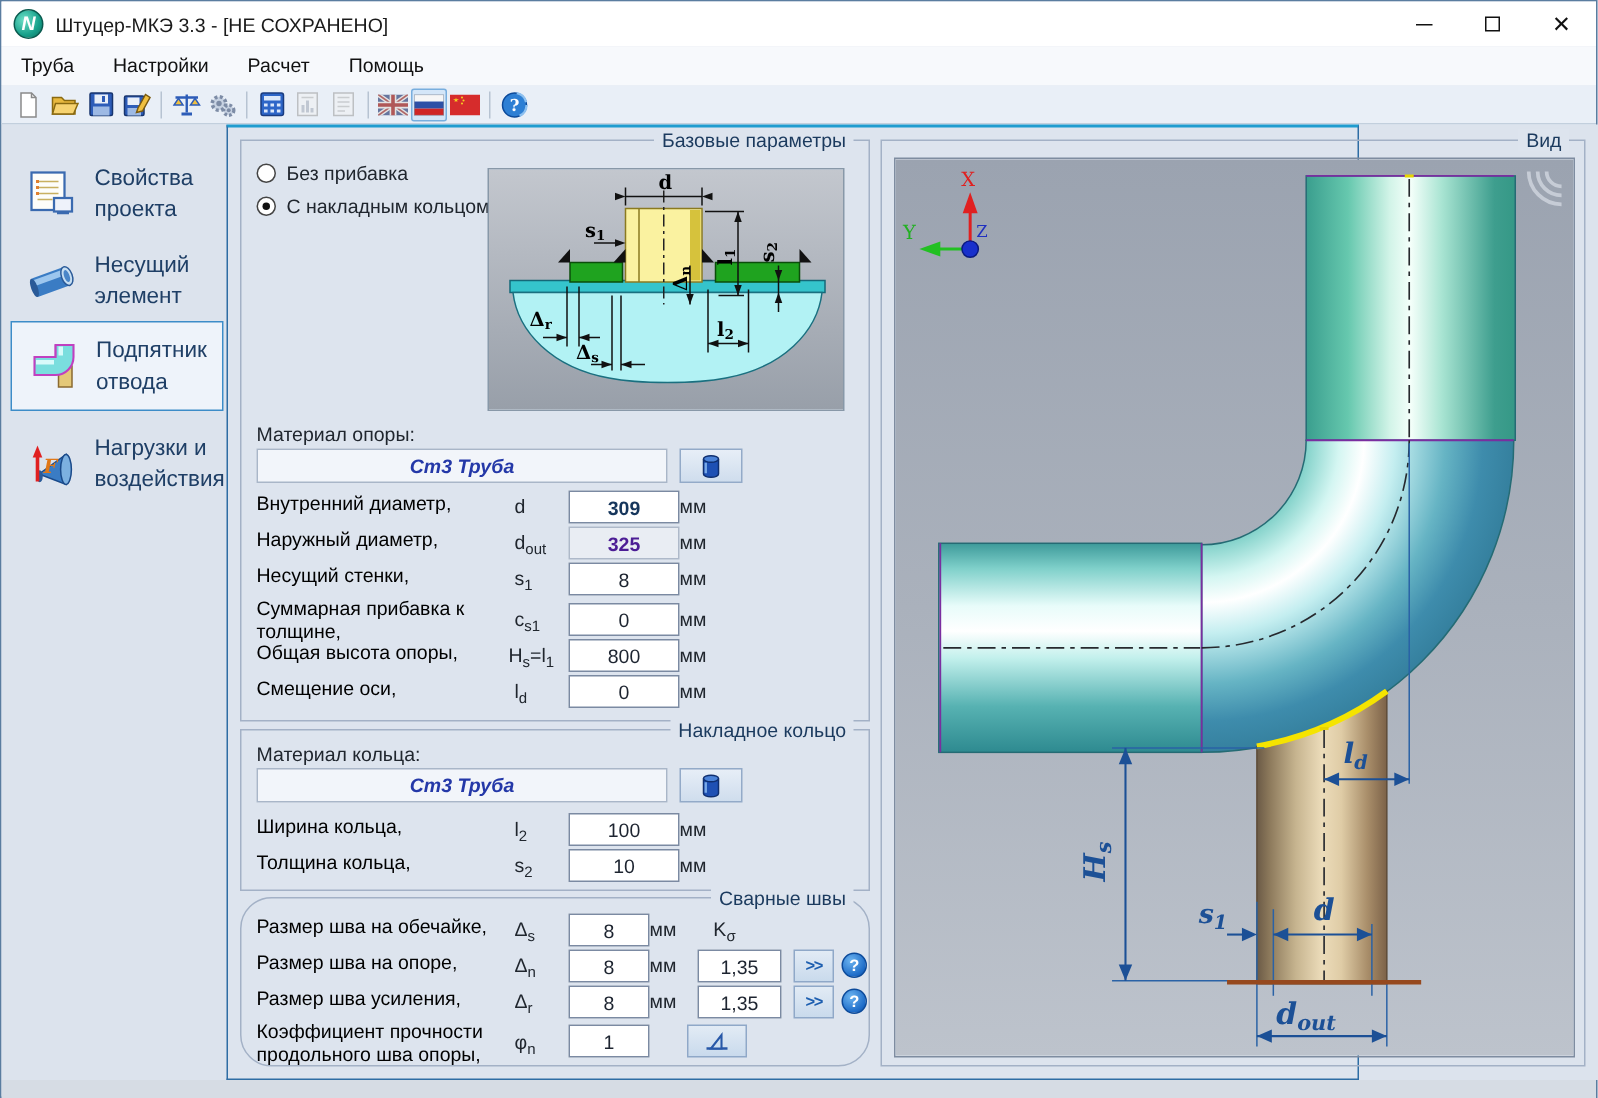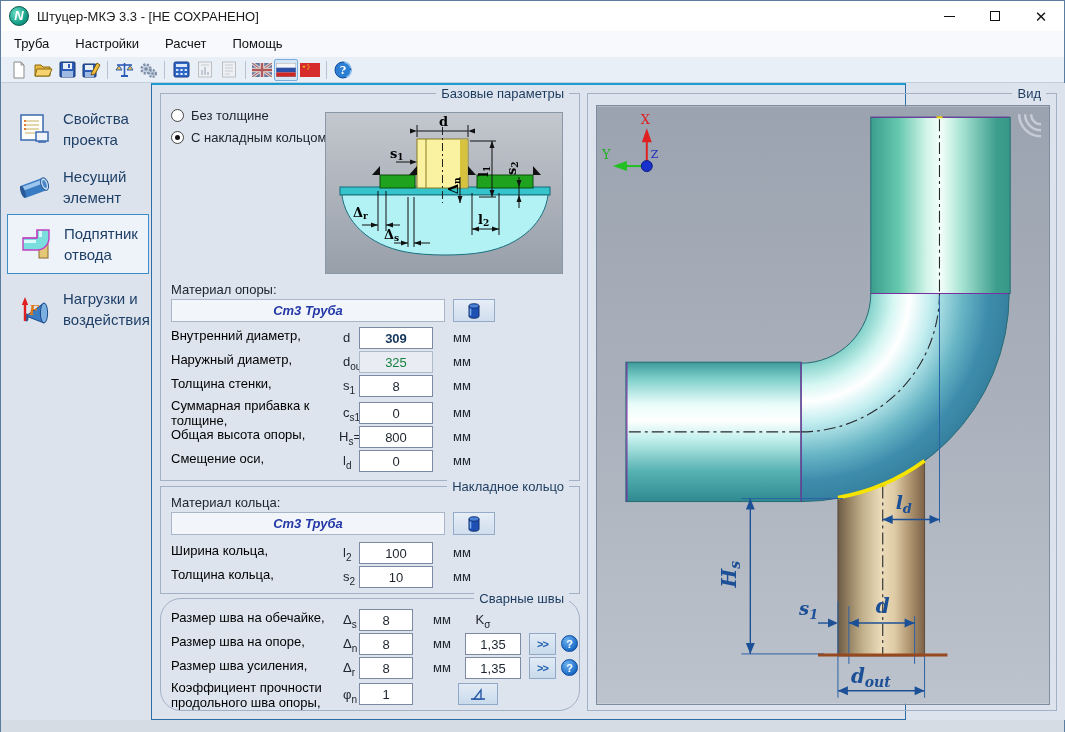--- a/index.html
+++ b/index.html
@@ -54,24 +54,24 @@
   .mat-label { position:absolute; left:10px; color:#20262e;text-align:center; }
   .mat-field { position:absolute; left:10px; width:274px; height:23px; background:#f2f5fa; border:1px solid #a9b6c8;
     text-align:center; line-height:21px; font-weight:bold; font-style:italic; color:#2438a8; }
   .db-btn { position:absolute; left:292px; width:42px; height:23px; background:linear-gradient(#e7eef7,#cfdded);
     border:1px solid #93aac8; display:flex; align-items:center; justify-content:center; }
 
   .frow { position:absolute; left:10px; width:402px; height:23px; }
   .flabel { position:absolute; left:0; top:1px; width:172px; line-height:15px; color:#000000; }
   .fsym { position:absolute; left:172px; top:3px; width:38px; color:#20262e; }
   .fsym sub { font-size:10px; }
-  .fin { position:absolute; left:188px; width:74px; height:22px; border:1px solid #7b8aa2; background:#fff;
+  .fin { position:absolute; left:208px; width:74px; height:22px; border:1px solid #7b8aa2; background:#fff;
     text-align:center; font-size:13px; font-family:"Liberation Sans",sans-serif; color:#1d2430; }
   .fin.bold { font-weight:bold; color:#16365c; }
-  .fin.ro { background:#e9edf3; border-color:#aeb9c9; color:#15803d; }
+  .fin.ro { background:#e9edf3; border-color:#aeb9c9; color:#4c1d95;font-weight:bold; }
   .funit { position:absolute; left:282px; top:3px; color:#20262e; }
   .fin.narrow { width:54px; }
   .funit.narrow { left:262px; }
   .kin { position:absolute; left:294px; width:56px; height:22px; border:1px solid #7b8aa2; background:#fff; text-align:center; font-size:13px; color:#1d2430; }
   .more-btn { position:absolute; left:358px; top:0; width:27px; height:22px; background:linear-gradient(#e2ebf5,#c9daec); border:1px solid #8fa8c8;
     color:#1e5fb0; font-weight:bold; font-size:11px; text-align:center; line-height:20px; letter-spacing:-1px; }
   .help-ico { position:absolute; left:390px; top:2px; width:17px; height:17px; border-radius:50%;
     background:radial-gradient(circle at 35% 30%, #6cb4f0, #1e6cc8 70%, #0c4a9a); color:#fff; font-weight:bold; font-size:11px;
     text-align:center; line-height:17px; border:1px solid #0c4a9a; }
   .ksig { position:absolute; left:294px; top:13px; width:56px; text-align:center; color:#20262e; }
@@ -295,21 +295,21 @@
         <span class="side-label">Нагрузки и воздействия</span>
       </div>
     </div>
 
     <div class="main-panel">
 
       <div class="grp" style="left:8px; top:8px; width:420px; height:388px;">
         <span class="legend">Базовые параметры</span>
         <div class="radio-row" style="left:10px; top:14px;">
           <span class="radio"></span>
-          <span class="radio-label">Без толщине</span>
+          <span class="radio-label">Без прибавка</span>
         </div>
         <div class="radio-row" style="left:10px; top:36px;">
           <span class="radio checked"></span>
           <span class="radio-label">С накладным кольцом</span>
         </div>
 
         <div class="diagram-box">
           <svg width="236" height="160" viewBox="0 0 236 160">
             <defs>
               <linearGradient id="dgBg" x1="0" y1="0" x2="0" y2="1">
@@ -399,21 +399,21 @@
           <input class="fin bold" value="309" style="">
           <span class="funit">мм</span>
         </div>
         <div class="frow" style="top:257px;">
           <span class="flabel">Наружный диаметр,</span>
           <span class="fsym"><span>d</span><sub>out</sub></span>
           <input class="fin ro" readonly="" value="325" style="">
           <span class="funit">мм</span>
         </div>
         <div class="frow" style="top:281px;">
-          <span class="flabel">Толщина стенки,</span>
+          <span class="flabel">Несущий стенки,</span>
           <span class="fsym"><span>s</span><sub>1</sub></span>
           <input class="fin" value="8" style="">
           <span class="funit">мм</span>
         </div>
         <div class="frow" style="top:303px; height:32px;">
           <span class="flabel">Суммарная прибавка к толщине,</span>
           <span class="fsym" style="top:8px;"><span>c</span><sub>s1</sub></span>
           <input class="fin" style="top: 5px;" value="0">
           <span class="funit" style="top:8px;">мм</span>
         </div>

